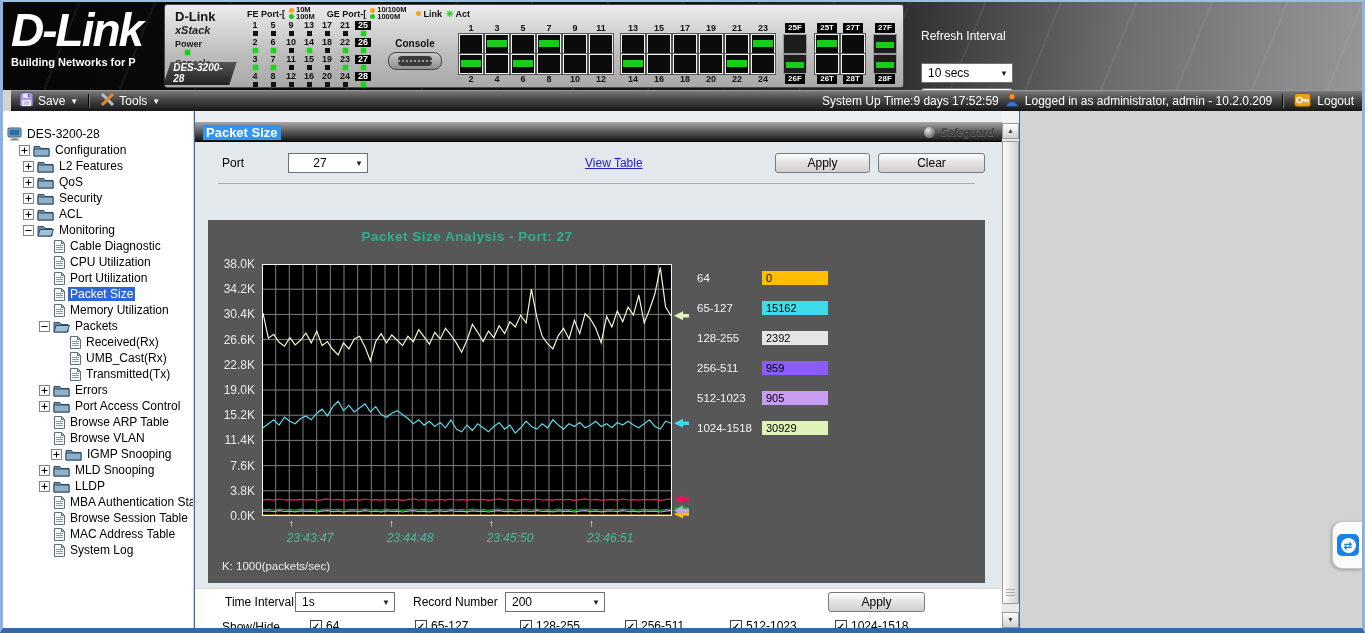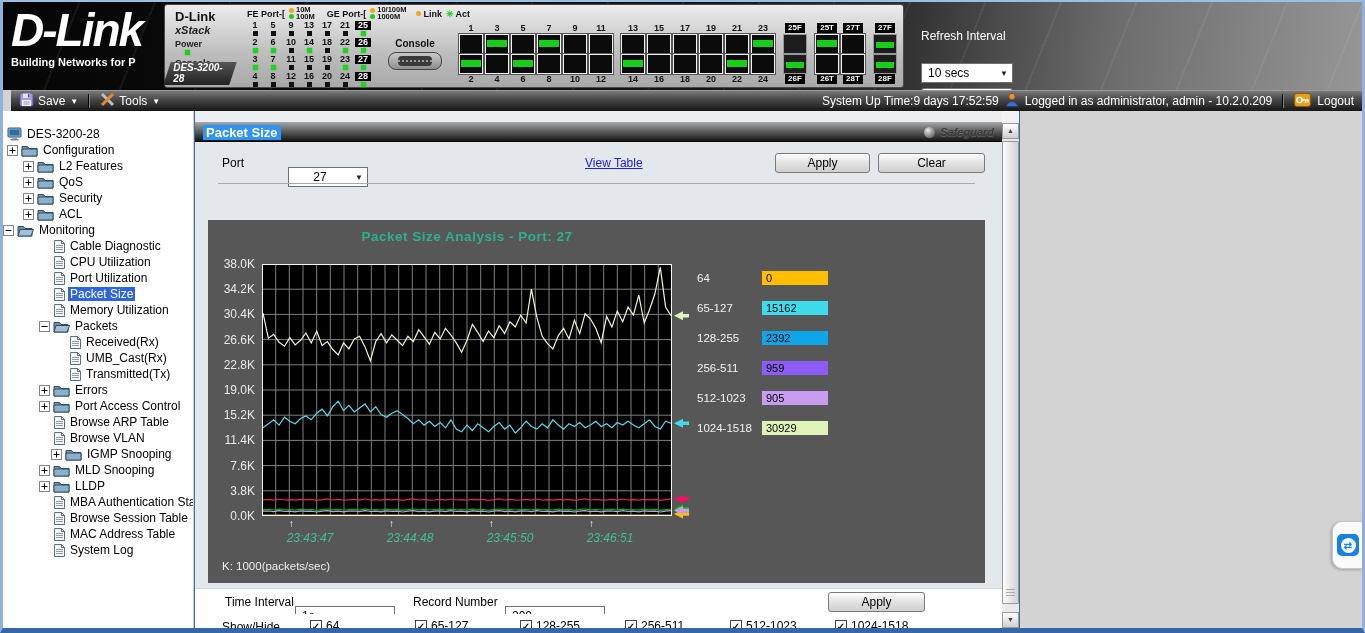--- a/index.html
+++ b/index.html
@@ -62,21 +62,21 @@
   .prow { display:flex; gap:2px; }
   .jack { width:24px; height:20px; background:#0b0b0b; border:1px solid #f2f2f2; outline:1px solid #555; position:relative; }
   .jack.on:before { content:""; position:absolute; left:1px; right:1px; top:5px; height:7px; background:#16cf16; }
   .sfp { width:24px; height:20px; background:#1d1d1d; border:1px solid #999; position:relative; }
   .sfp.on:before { content:""; position:absolute; left:2px; right:2px; top:7px; height:6px; background:#16cf16; }
 
   .refresh-box { position:absolute; left:918px; top:27px; z-index:3; width:92px; }
   .refresh-label { color:#fff; font-size:12px; margin-bottom:20px; }
 
   
-  .select { background:#fff; border:1px solid #707070; height:20px; display:flex; align-items:center; cursor:default;margin-top:14px; }
+  .select { background:#fff; border:1px solid #707070; height:20px; display:flex; align-items:center; cursor:default; }
   .sel-val { flex:1; padding:0 6px; font-size:12px; color:#000; white-space:nowrap; }
   .sel-arrow { width:16px; text-align:center; font-size:8px; color:#222; }
   .btn { height:20px; background:linear-gradient(#fefefe,#e4e4e4 45%,#cfcfcf); border:1px solid #7b7b7b;
     border-radius:3px; font-size:12px; color:#000; text-align:center; line-height:18px; cursor:default; }
 
   
   .toolbar { height:21px; flex:0 0 21px; background:linear-gradient(#7a7a7a,#4a4a4a 40%,#161616);
     border-top:1px solid #999; display:flex; align-items:center; color:#fff; padding:0 8px; gap:6px;margin-left:8px; }
   .tb-item { display:flex; align-items:center; gap:4px; font-size:12px; color:#fff; cursor:default; }
   .tb-caret { font-size:8px; margin-left:1px; }
@@ -521,21 +521,21 @@
     <div class="sidebar" id="sidebar-tree">
         <div class="tree-row" style="padding-left: 4px;">
           <span class="ticon"><svg width="15" height="14" viewBox="0 0 15 14">
               <rect x="1" y="1" width="13" height="9" rx="1" fill="#8FB6D9" stroke="#33586F"></rect>
               <rect x="2.5" y="2.5" width="10" height="6" fill="#2E6FA3"></rect>
               <rect x="5" y="10" width="5" height="2" fill="#9AA6AD"></rect>
               <rect x="3.5" y="12" width="8" height="1.5" fill="#7E8A91"></rect>
             </svg></span>
           <span class="tree-label">DES-3200-28</span>
         </div>
-        <div class="tree-row" style="padding-left: 4px;">
+        <div class="tree-row" style="padding-left: 16px;">
           <span class="expander"><svg width="11" height="11">
               <rect x="0.5" y="0.5" width="10" height="10" fill="#fff" stroke="#848484"></rect>
               <line x1="2.5" y1="5.5" x2="8.5" y2="5.5" stroke="#000"></line>
               <line x1="5.5" y1="2.5" x2="5.5" y2="8.5" stroke="#000"></line>
             </svg></span>
           <span class="ticon"><svg width="17" height="13" viewBox="0 0 17 13">
               <path d="M1 2.5 h5.5 l1.5 2 h8 v7.5 h-15 z" fill="#7195B5" stroke="#2F4A63"></path>
               <path d="M1 5 h15 v7 H1 z" fill="#8FB0CC" stroke="#2F4A63"></path>
             </svg></span>
           <span class="tree-label">Configuration</span>
@@ -581,21 +581,21 @@
               <rect x="0.5" y="0.5" width="10" height="10" fill="#fff" stroke="#848484"></rect>
               <line x1="2.5" y1="5.5" x2="8.5" y2="5.5" stroke="#000"></line>
               <line x1="5.5" y1="2.5" x2="5.5" y2="8.5" stroke="#000"></line>
             </svg></span>
           <span class="ticon"><svg width="17" height="13" viewBox="0 0 17 13">
               <path d="M1 2.5 h5.5 l1.5 2 h8 v7.5 h-15 z" fill="#7195B5" stroke="#2F4A63"></path>
               <path d="M1 5 h15 v7 H1 z" fill="#8FB0CC" stroke="#2F4A63"></path>
             </svg></span>
           <span class="tree-label">ACL</span>
         </div>
-        <div class="tree-row" style=" text-align: right;">
+        <div class="tree-row" style="padding-left: 20px; text-align: right;">
           <span class="expander"><svg width="11" height="11">
               <rect x="0.5" y="0.5" width="10" height="10" fill="#fff" stroke="#848484"></rect>
               <line x1="2.5" y1="5.5" x2="8.5" y2="5.5" stroke="#000"></line>
             </svg></span>
           <span class="ticon"><svg width="17" height="13" viewBox="0 0 17 13">
               <path d="M1 2.5 h5.5 l1.5 2 h7 v7.5 h-14 z" fill="#6C90B0" stroke="#2F4A63"></path>
               <path d="M3 5.5 h13.5 l-2.5 6.5 H1 z" fill="#A3C0D8" stroke="#2F4A63"></path>
             </svg></span>
           <span class="tree-label">Monitoring</span>
         </div>
@@ -932,21 +932,21 @@
             <div class="cleg-row">
               <span class="cleg-name">64</span>
               <span class="cleg-box" style="background: rgb(255, 190, 0);">0</span>
             </div>
             <div class="cleg-row">
               <span class="cleg-name">65-127</span>
               <span class="cleg-box" style="background: rgb(62, 219, 234);">15162</span>
             </div>
             <div class="cleg-row">
               <span class="cleg-name">128-255</span>
-              <span class="cleg-box" style="background: #0ea5e9;">2392</span>
+              <span class="cleg-box" style="background: #e5e5e5;">2392</span>
             </div>
             <div class="cleg-row">
               <span class="cleg-name">256-511</span>
               <span class="cleg-box" style="background: #8b5cf6;">959</span>
             </div>
             <div class="cleg-row">
               <span class="cleg-name">512-1023</span>
               <span class="cleg-box" style="background: rgb(200, 156, 240);">905</span>
             </div>
             <div class="cleg-row">

